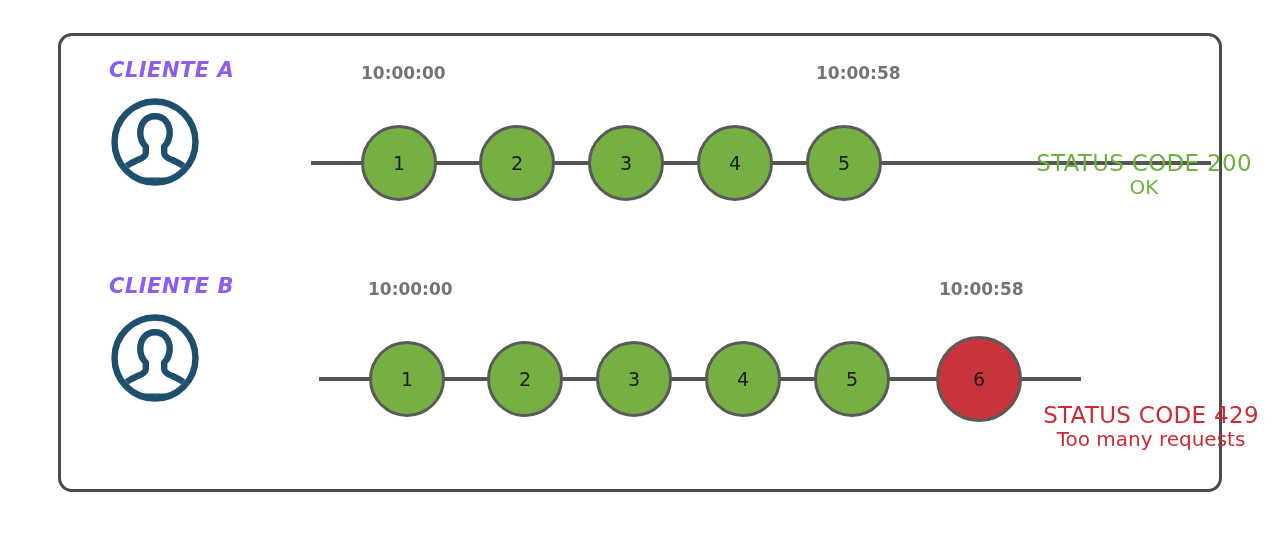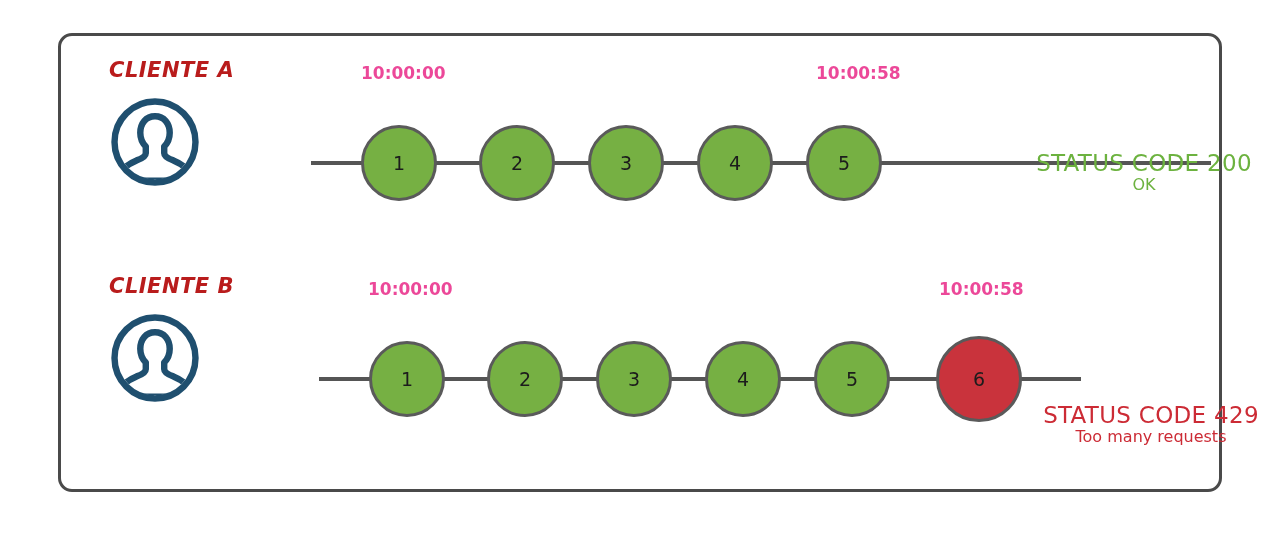--- a/index.html
+++ b/index.html
@@ -40,21 +40,21 @@
   
   .client-label {
     position: absolute;
     left: 48px;
     top: 0px;
     font-family: "DejaVu Sans", sans-serif;
     font-size: 21px;
     font-style: italic;
     font-weight: 600;
     letter-spacing: 0.5px;
-    color: #b91c1c;
+    color: #8b5cf6;
     white-space: nowrap;
   }
 
   
   .avatar {
     position: absolute;
     left: 48px;
     top: 38px;
     width: 92px;
     height: 92px;
@@ -95,39 +95,39 @@
   .node.ok  { background: #76b043; }
   .node.err { background: #c9333c; }
 
   
   .stamp {
     position: absolute;
     top: 5px;
     font-family: "DejaVu Sans", sans-serif;
     font-size: 17px;
     font-weight: bold;
-    color: #ec4899;
+    color: #737373;
     white-space: nowrap;
   }
 
   
   .status {
     position: absolute;
     text-align: center;
     white-space: nowrap;
     line-height: 1.15;
   }
   .status .line1 {
     font-family: "DejaVu Sans", sans-serif;
     font-size: 23px;
     letter-spacing: 0.3px;
   }
   .status .line2 {
     font-family: "DejaVu Sans", sans-serif;
-    font-size: 16px;
+    font-size: 20px;
   }
   .status.green { color: #6cb23f; }
   .status.red   { color: #cc2b35; }
 </style>
 </head>
 <body>
 
 <div class="panel">
 
   <div class="row row-a">

